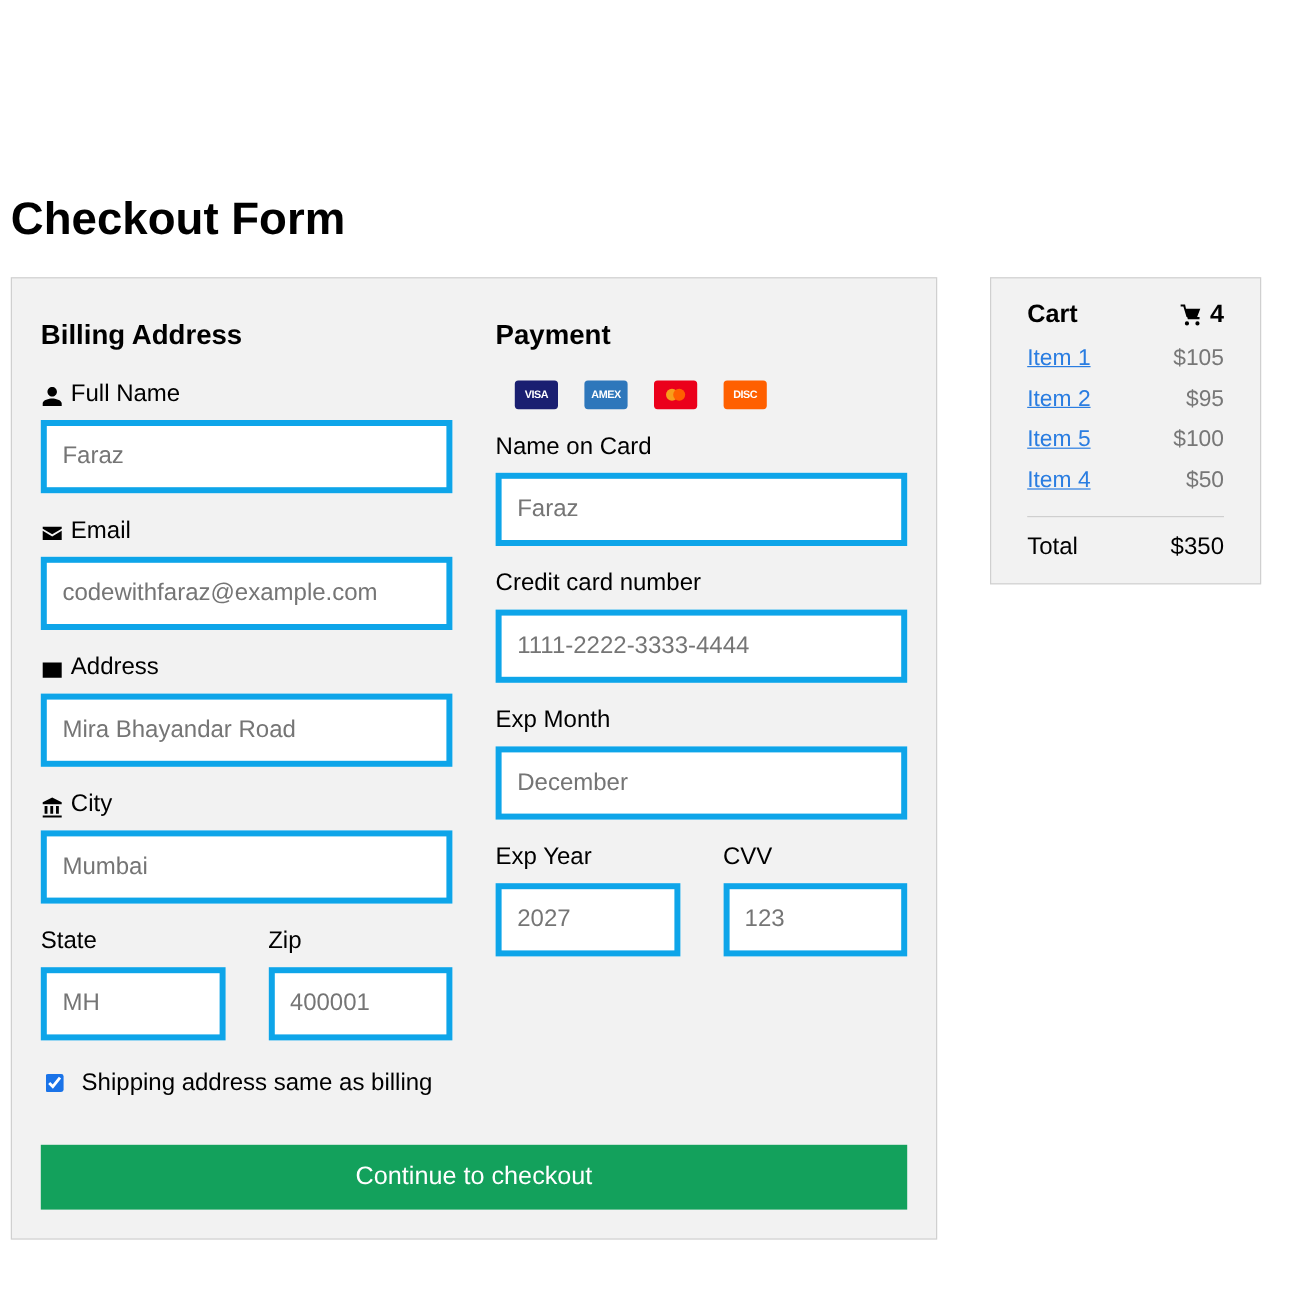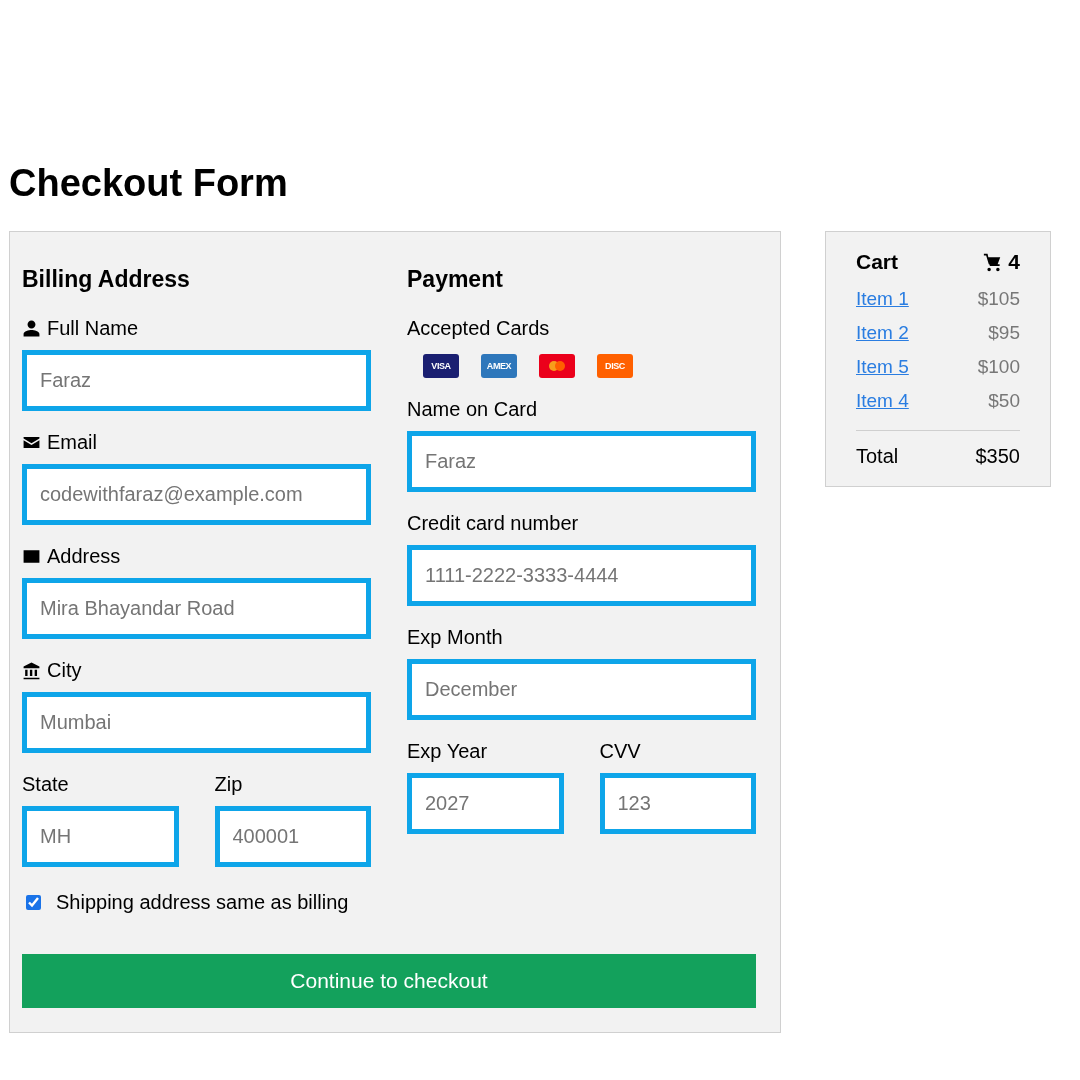--- a/index.html
+++ b/index.html
@@ -20,32 +20,32 @@
   .wrapper {
     display: flex;
     align-items: flex-start;
     gap: 44px;
   }
   .panel {
     background: #f2f2f2;
     border: 1px solid #d0d0d0;
     padding: 18px 24px 24px 24px;
   }
-  .checkout-panel { width: 772px; padding-left: 12px; }
+  .checkout-panel { width: 772px; }
   .cart-panel     { width: 226px; padding: 18px 30px; }
   .cols { display: flex; gap: 36px; }
   .col  { flex: 1 1 0; }
   h3.section-title {
     font-size: 23px;
     font-weight: 700;
     margin: 16px 0 24px 0;
   }
   .field-label {
     display: flex;
-    align-items: center;
+    align-items: flex-end;
     gap: 6px;
     font-size: 20px;
     margin: 20px 0 10px 0;
   }
   .input-box {
     width: 100%;
     background: #fff;
     border: 5px solid #0ea5e9;
     padding: 14px 13px;
     font-size: 20px;
@@ -157,21 +157,20 @@
                 <span>Zip</span>
               </div>
             <input class="input-box" placeholder="400001" style="">
           </div>
         </div>
       </div>
 
       <div class="col">
         <h3 class="section-title">Payment</h3>
 
-        <div class="accepted-label">Accepted Cards</div>
         <div class="card-icons">
           <div class="card-brand card-visa">VISA</div>
           <div class="card-brand card-amex">AMEX</div>
           <div class="card-brand card-master">
               <span class="mc">
                 <span></span>
                 <span></span>
               </span>
             </div>
           <div class="card-brand card-discover">DISC</div>

